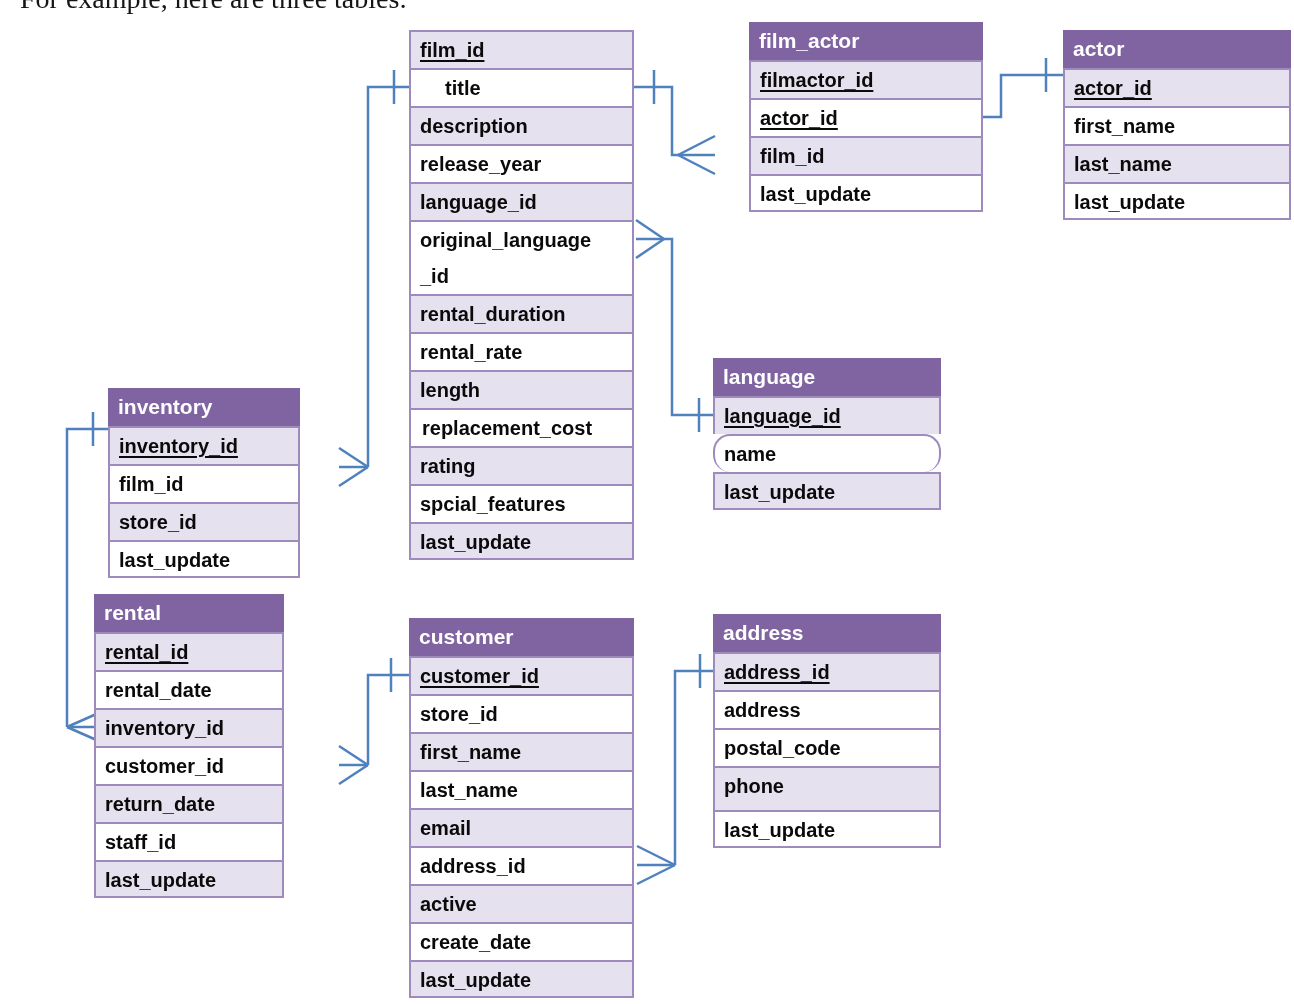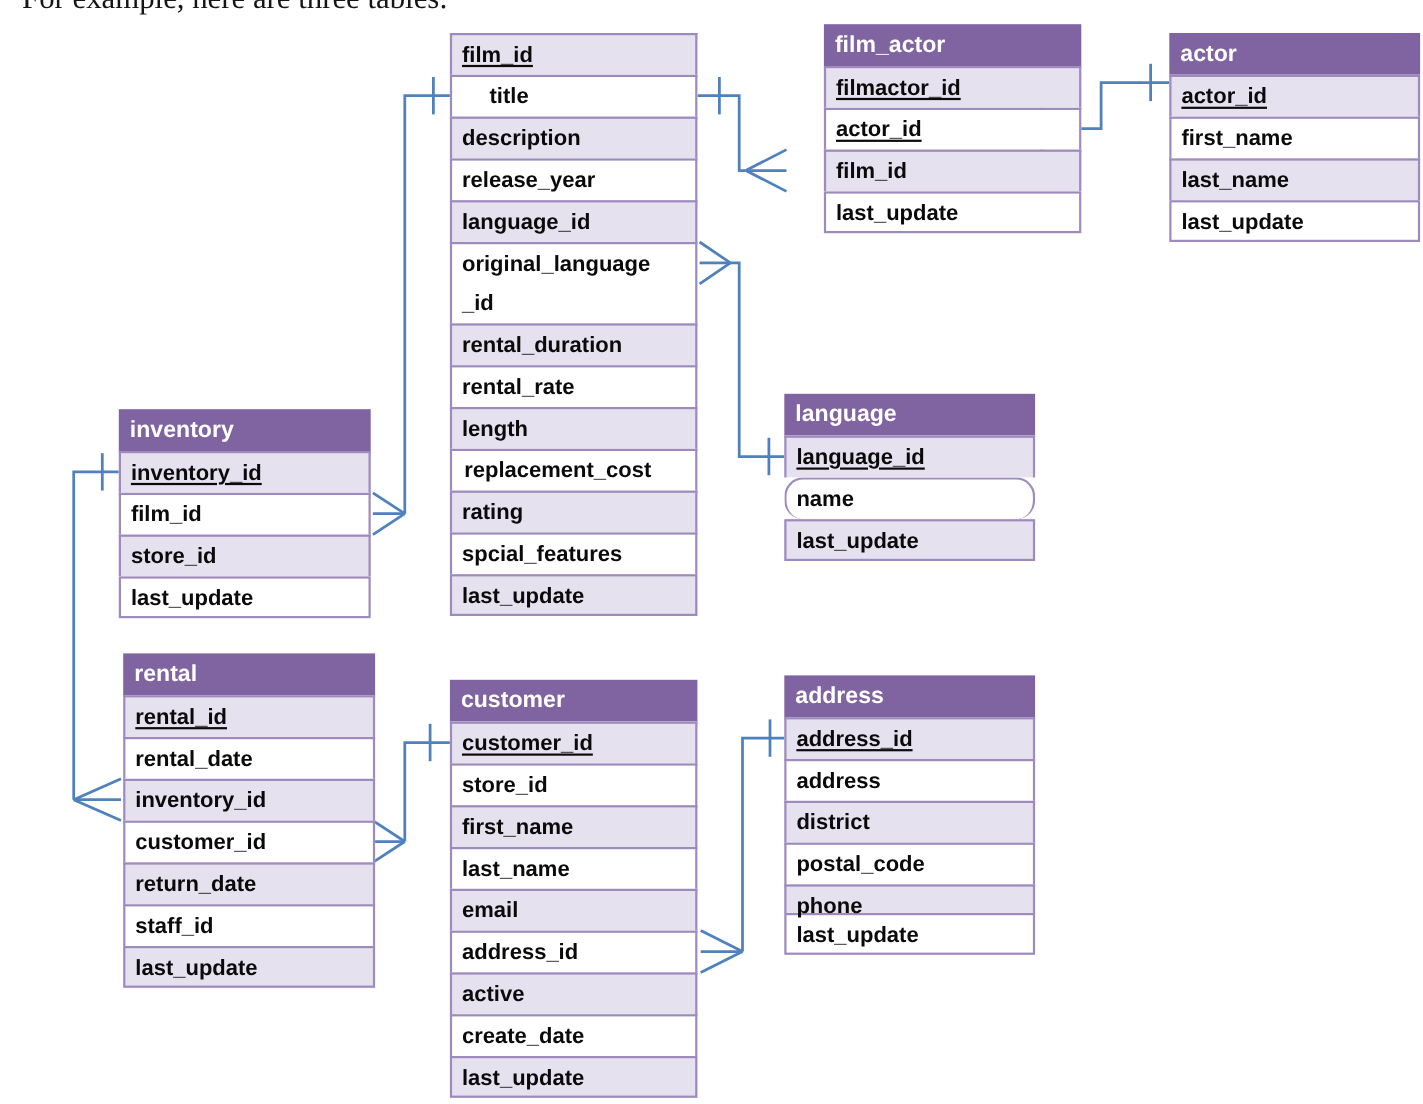--- a/index.html
+++ b/index.html
@@ -192,21 +192,21 @@
       <div class="er-row" style="height: 38px;">
         <span class="er-label">first_name</span>
       </div>
       <div class="er-row alt" style="height: 38px;">
         <span class="er-label">last_name</span>
       </div>
       <div class="er-row" style="height: 38px;">
         <span class="er-label">last_update</span>
       </div>
     </div>
-    <div class="er-table" style="left: 108px; top: 372px; width: 229px;">
+    <div class="er-table" style="left: 108px; top: 388px; width: 192px;">
       <div class="er-header">inventory</div>
       <div class="er-row alt" style="height: 38px;">
         <span class="er-label pk">inventory_id</span>
       </div>
       <div class="er-row" style="height: 38px;">
         <span class="er-label">film_id</span>
       </div>
       <div class="er-row alt" style="height: 38px;">
         <span class="er-label">store_id</span>
       </div>
@@ -219,21 +219,21 @@
       <div class="er-row alt" style="height: 38px;">
         <span class="er-label pk">language_id</span>
       </div>
       <div class="er-row" style="height: 38px; border-radius: 17px;">
         <span class="er-label">name</span>
       </div>
       <div class="er-row alt" style="height: 38px;">
         <span class="er-label">last_update</span>
       </div>
     </div>
-    <div class="er-table" style="left: 112px; top: 594px; width: 229px;">
+    <div class="er-table" style="left: 94px; top: 594px; width: 190px;">
       <div class="er-header">rental</div>
       <div class="er-row alt" style="height: 38px;">
         <span class="er-label pk">rental_id</span>
       </div>
       <div class="er-row" style="height: 38px;">
         <span class="er-label">rental_date</span>
       </div>
       <div class="er-row alt" style="height: 38px;">
         <span class="er-label">inventory_id</span>
       </div>
@@ -281,26 +281,23 @@
       </div>
     </div>
     <div class="er-table" style="left: 713px; top: 614px; width: 228px;">
       <div class="er-header">address</div>
       <div class="er-row alt" style="height: 38px;">
         <span class="er-label pk">address_id</span>
       </div>
       <div class="er-row" style="height: 38px;">
         <span class="er-label">address</span>
       </div>
-      <div class="er-row alt" style="height: 38px;">
-        <span class="er-label">district</span>
-      </div>
       <div class="er-row" style="height: 38px;">
         <span class="er-label">postal_code</span>
       </div>
-      <div class="er-row alt" style="height: 26px;">
+      <div class="er-row alt" style="height: 44px;">
         <span class="er-label">phone</span>
       </div>
       <div class="er-row" style="height: 38px;">
         <span class="er-label">last_update</span>
       </div>
     </div>
   </div>
 
 </body></html>

